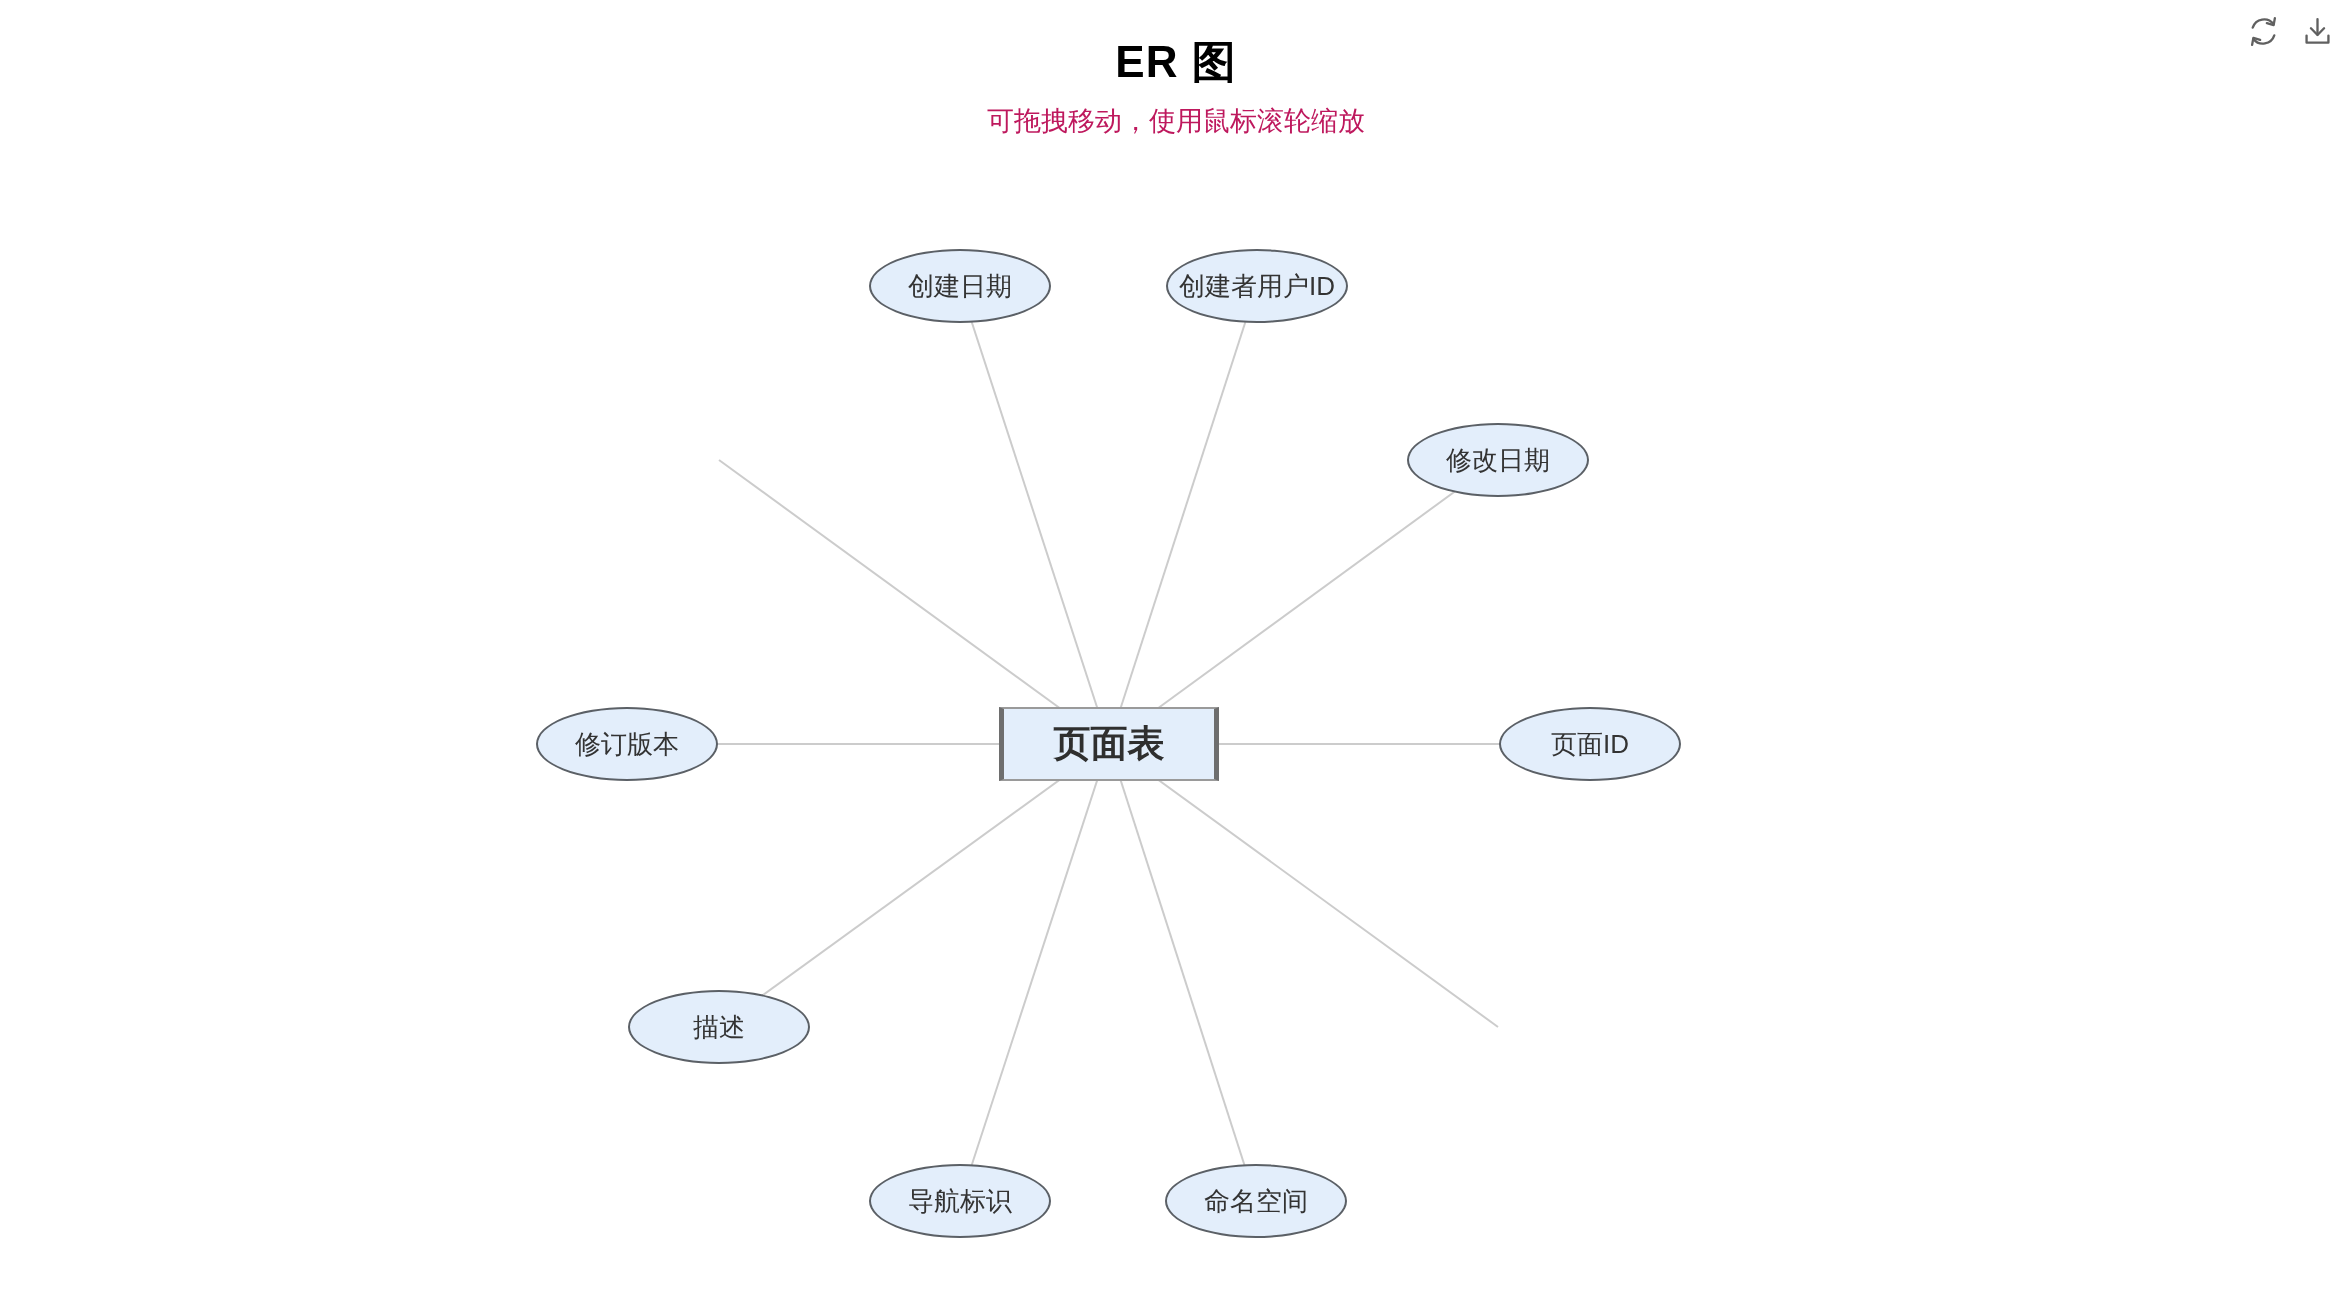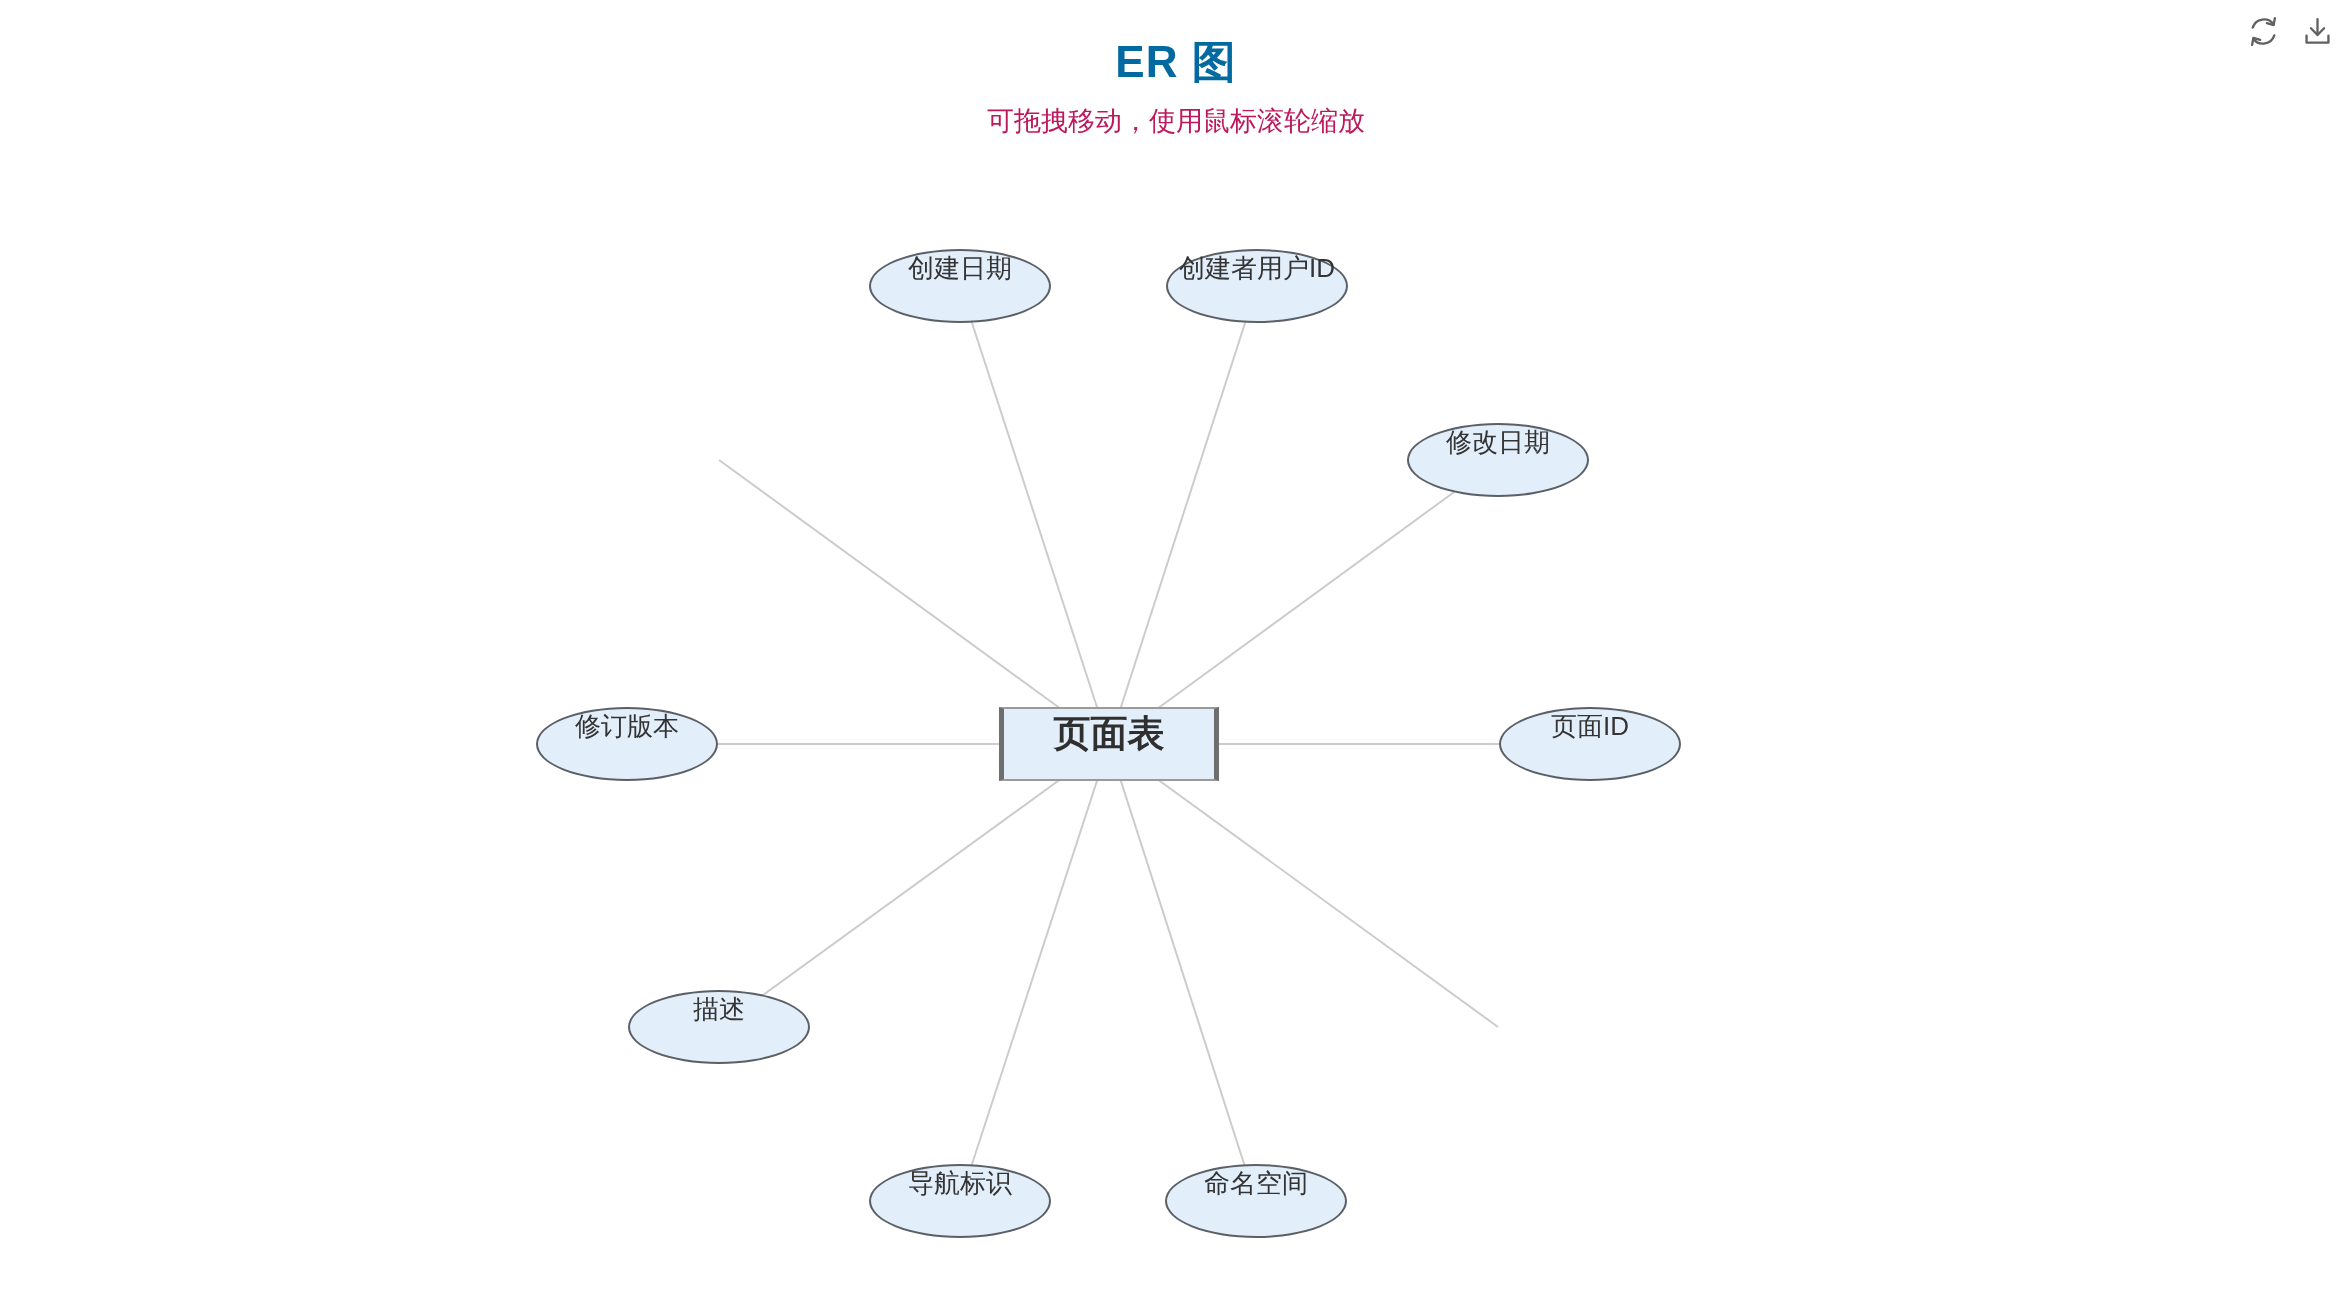--- a/index.html
+++ b/index.html
@@ -22,21 +22,21 @@
     left: 0;
     width: 100%;
     text-align: center;
     pointer-events: none;
   }
   .header h1 {
     margin: 0;
     font-size: 44px;
     line-height: 1.2;
     font-weight: 700;
-    color: #0369a1;
+    color: #000000;
     letter-spacing: 1px;
   }
   .header p {
     margin: 14px 0 0 0;
     font-size: 27px;
     font-weight: 400;
     color: #be185d;
   }
   
   .toolbox {
@@ -68,20 +68,21 @@
   }
   
   .edges {
     position: absolute;
     left: 0;
     top: 0;
   }
   .node {
     position: absolute;
     display: flex;
+    align-items: center;
     justify-content: center;
     box-sizing: border-box;
     background: #e3eefb;
     color: #333333;
     cursor: grab;
   }
   .node.ellipse {
     width: 182px;
     height: 74px;
     border: 2px solid #5b6066;

